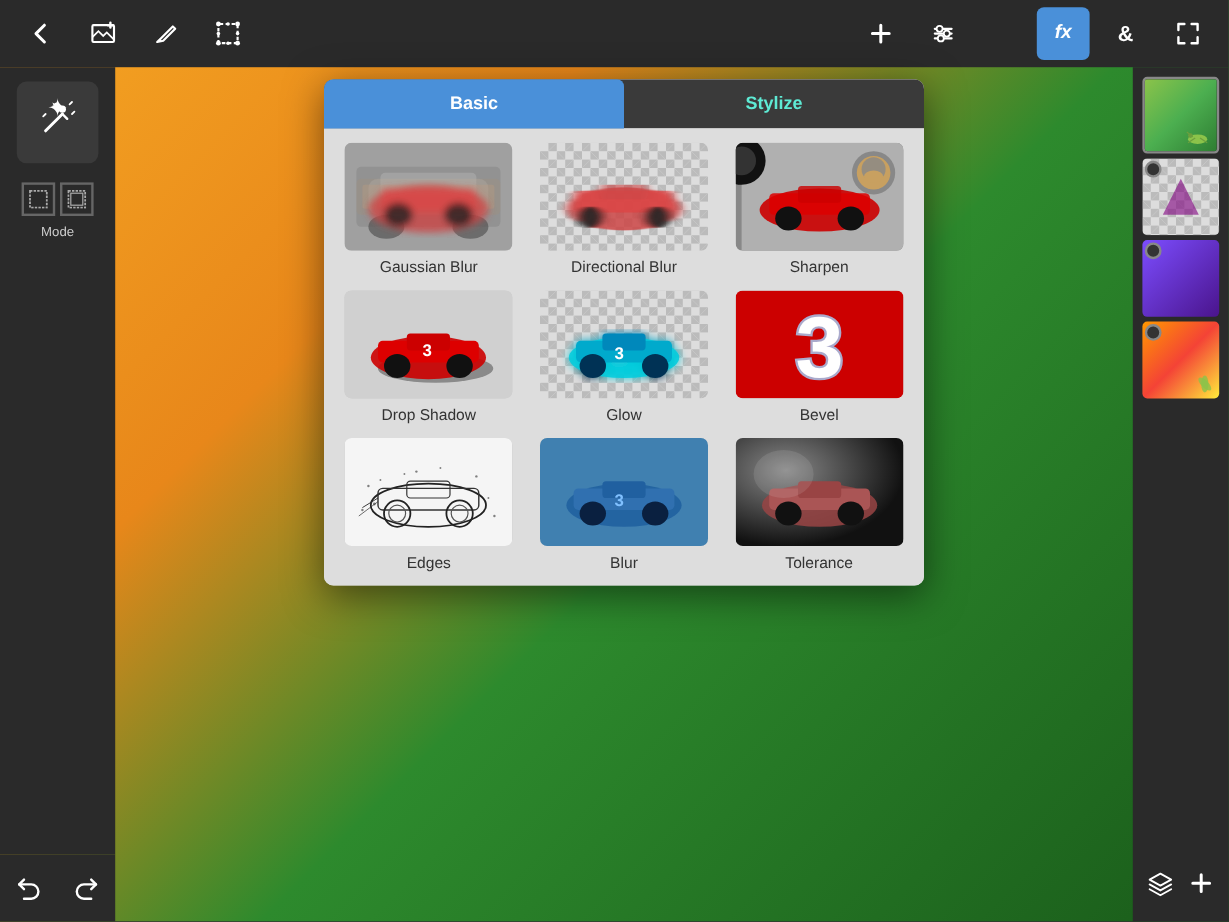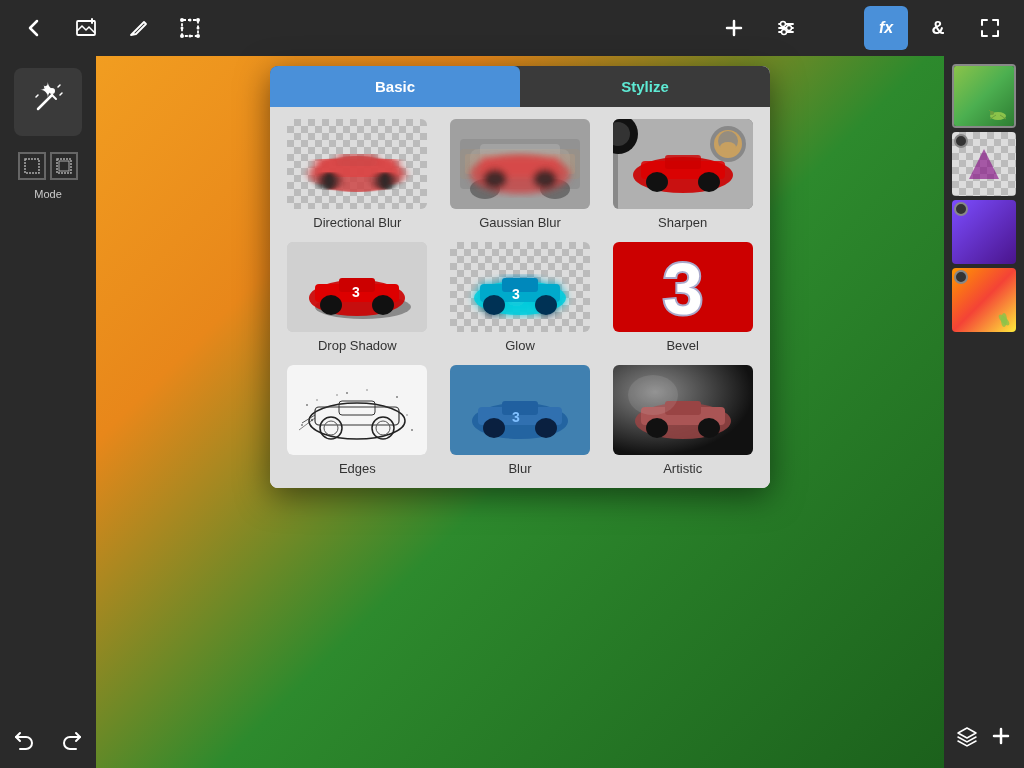--- a/index.html
+++ b/index.html
@@ -483,68 +483,68 @@
   <div class="fx-panel">
 
     <div class="fx-tabs">
       <button class="fx-tab active">Basic</button>
       <button class="fx-tab">Stylize</button>
     </div>
 
     <div class="fx-grid">
 
       <div class="fx-item">
+        <div class="fx-thumb">
+          <svg width="140" height="90" viewBox="0 0 140 90" style="display:block;">
+            <rect width="140" height="90" fill="#a0a0a0"></rect>
+
+            <rect x="10" y="20" width="120" height="50" rx="4" fill="#888" opacity="0.6"></rect>
+            <ellipse cx="35" cy="70" rx="15" ry="10" fill="#555" opacity="0.7" filter="url(#blur1)"></ellipse>
+            <ellipse cx="105" cy="70" rx="15" ry="10" fill="#555" opacity="0.7"></ellipse>
+            <rect x="20" y="30" width="100" height="30" rx="8" fill="#aaa" opacity="0.5"></rect>
+            <rect x="30" y="25" width="80" height="20" rx="4" fill="#bbb" opacity="0.4"></rect>
+
+            <rect x="15" y="35" width="110" height="20" rx="2" fill="#c8a080" opacity="0.3"></rect>
+            <rect x="10" y="30" width="120" height="30" rx="4" fill="#b09070" opacity="0.2"></rect>
+            <defs>
+                <filter id="gblur">
+                  <feGaussianBlur stdDeviation="3"></feGaussianBlur>
+                </filter>
+              </defs>
+
+            <g filter="url(#gblur)">
+              <ellipse cx="70" cy="55" rx="50" ry="20" fill="#c44" opacity="0.8"></ellipse>
+              <rect x="30" y="38" width="80" height="20" rx="5" fill="#d44" opacity="0.7"></rect>
+              <ellipse cx="45" cy="60" rx="12" ry="10" fill="#222" opacity="0.8"></ellipse>
+              <ellipse cx="95" cy="60" rx="12" ry="10" fill="#222" opacity="0.8"></ellipse>
+            </g>
+          </svg>
+        </div>
+        <span class="fx-label">Gaussian Blur</span>
+      </div>
+
+      <div class="fx-item">
         <div class="fx-thumb checker-bg">
           <svg width="140" height="90" viewBox="0 0 140 90" style="display:block;position:absolute;top:0;left:0;">
 
             <defs>
                 <filter id="mblur">
                   <feGaussianBlur stdDeviation="4 0.5"></feGaussianBlur>
                 </filter>
               </defs>
             <g filter="url(#mblur)">
               <ellipse cx="70" cy="55" rx="48" ry="18" fill="#c44" opacity="0.85"></ellipse>
               <rect x="28" y="40" width="84" height="18" rx="4" fill="#d44" opacity="0.75"></rect>
               <rect x="50" y="35" width="40" height="12" rx="3" fill="#c44" opacity="0.6"></rect>
               <ellipse cx="42" cy="62" rx="11" ry="9" fill="#222" opacity="0.9"></ellipse>
               <ellipse cx="98" cy="62" rx="11" ry="9" fill="#222" opacity="0.9"></ellipse>
             </g>
           </svg>
         </div>
         <span class="fx-label">Directional Blur</span>
-      </div>
-
-      <div class="fx-item">
-        <div class="fx-thumb">
-          <svg width="140" height="90" viewBox="0 0 140 90" style="display:block;">
-            <rect width="140" height="90" fill="#a0a0a0"></rect>
-
-            <rect x="10" y="20" width="120" height="50" rx="4" fill="#888" opacity="0.6"></rect>
-            <ellipse cx="35" cy="70" rx="15" ry="10" fill="#555" opacity="0.7" filter="url(#blur1)"></ellipse>
-            <ellipse cx="105" cy="70" rx="15" ry="10" fill="#555" opacity="0.7"></ellipse>
-            <rect x="20" y="30" width="100" height="30" rx="8" fill="#aaa" opacity="0.5"></rect>
-            <rect x="30" y="25" width="80" height="20" rx="4" fill="#bbb" opacity="0.4"></rect>
-
-            <rect x="15" y="35" width="110" height="20" rx="2" fill="#c8a080" opacity="0.3"></rect>
-            <rect x="10" y="30" width="120" height="30" rx="4" fill="#b09070" opacity="0.2"></rect>
-            <defs>
-                <filter id="gblur">
-                  <feGaussianBlur stdDeviation="3"></feGaussianBlur>
-                </filter>
-              </defs>
-
-            <g filter="url(#gblur)">
-              <ellipse cx="70" cy="55" rx="50" ry="20" fill="#c44" opacity="0.8"></ellipse>
-              <rect x="30" y="38" width="80" height="20" rx="5" fill="#d44" opacity="0.7"></rect>
-              <ellipse cx="45" cy="60" rx="12" ry="10" fill="#222" opacity="0.8"></ellipse>
-              <ellipse cx="95" cy="60" rx="12" ry="10" fill="#222" opacity="0.8"></ellipse>
-            </g>
-          </svg>
-        </div>
-        <span class="fx-label">Gaussian Blur</span>
       </div>
 
       <div class="fx-item">
         <div class="fx-thumb">
           <svg width="140" height="90" viewBox="0 0 140 90" style="display:block;">
             <rect width="140" height="90" fill="#888"></rect>
 
             <rect x="5" y="0" width="135" height="90" fill="#b0b0b0"></rect>
 
             <ellipse cx="70" cy="56" rx="50" ry="18" fill="#c00" opacity="0.9"></ellipse>
@@ -681,18 +681,18 @@
 
             <ellipse cx="70" cy="56" rx="48" ry="18" fill="#994444" opacity="0.85"></ellipse>
             <rect x="28" y="42" width="84" height="18" rx="4" fill="#aa5555"></rect>
             <rect x="52" y="36" width="36" height="14" rx="3" fill="#994444"></rect>
             <ellipse cx="44" cy="63" rx="11" ry="10" fill="#111"></ellipse>
             <ellipse cx="96" cy="63" rx="11" ry="10" fill="#111"></ellipse>
 
             <ellipse cx="40" cy="30" rx="25" ry="20" fill="white" opacity="0.1"></ellipse>
           </svg>
         </div>
-        <span class="fx-label">Artistic</span>
+        <span class="fx-label">Tolerance</span>
       </div>
 
     </div>
   </div>
 </div>
 
 </body></html>

